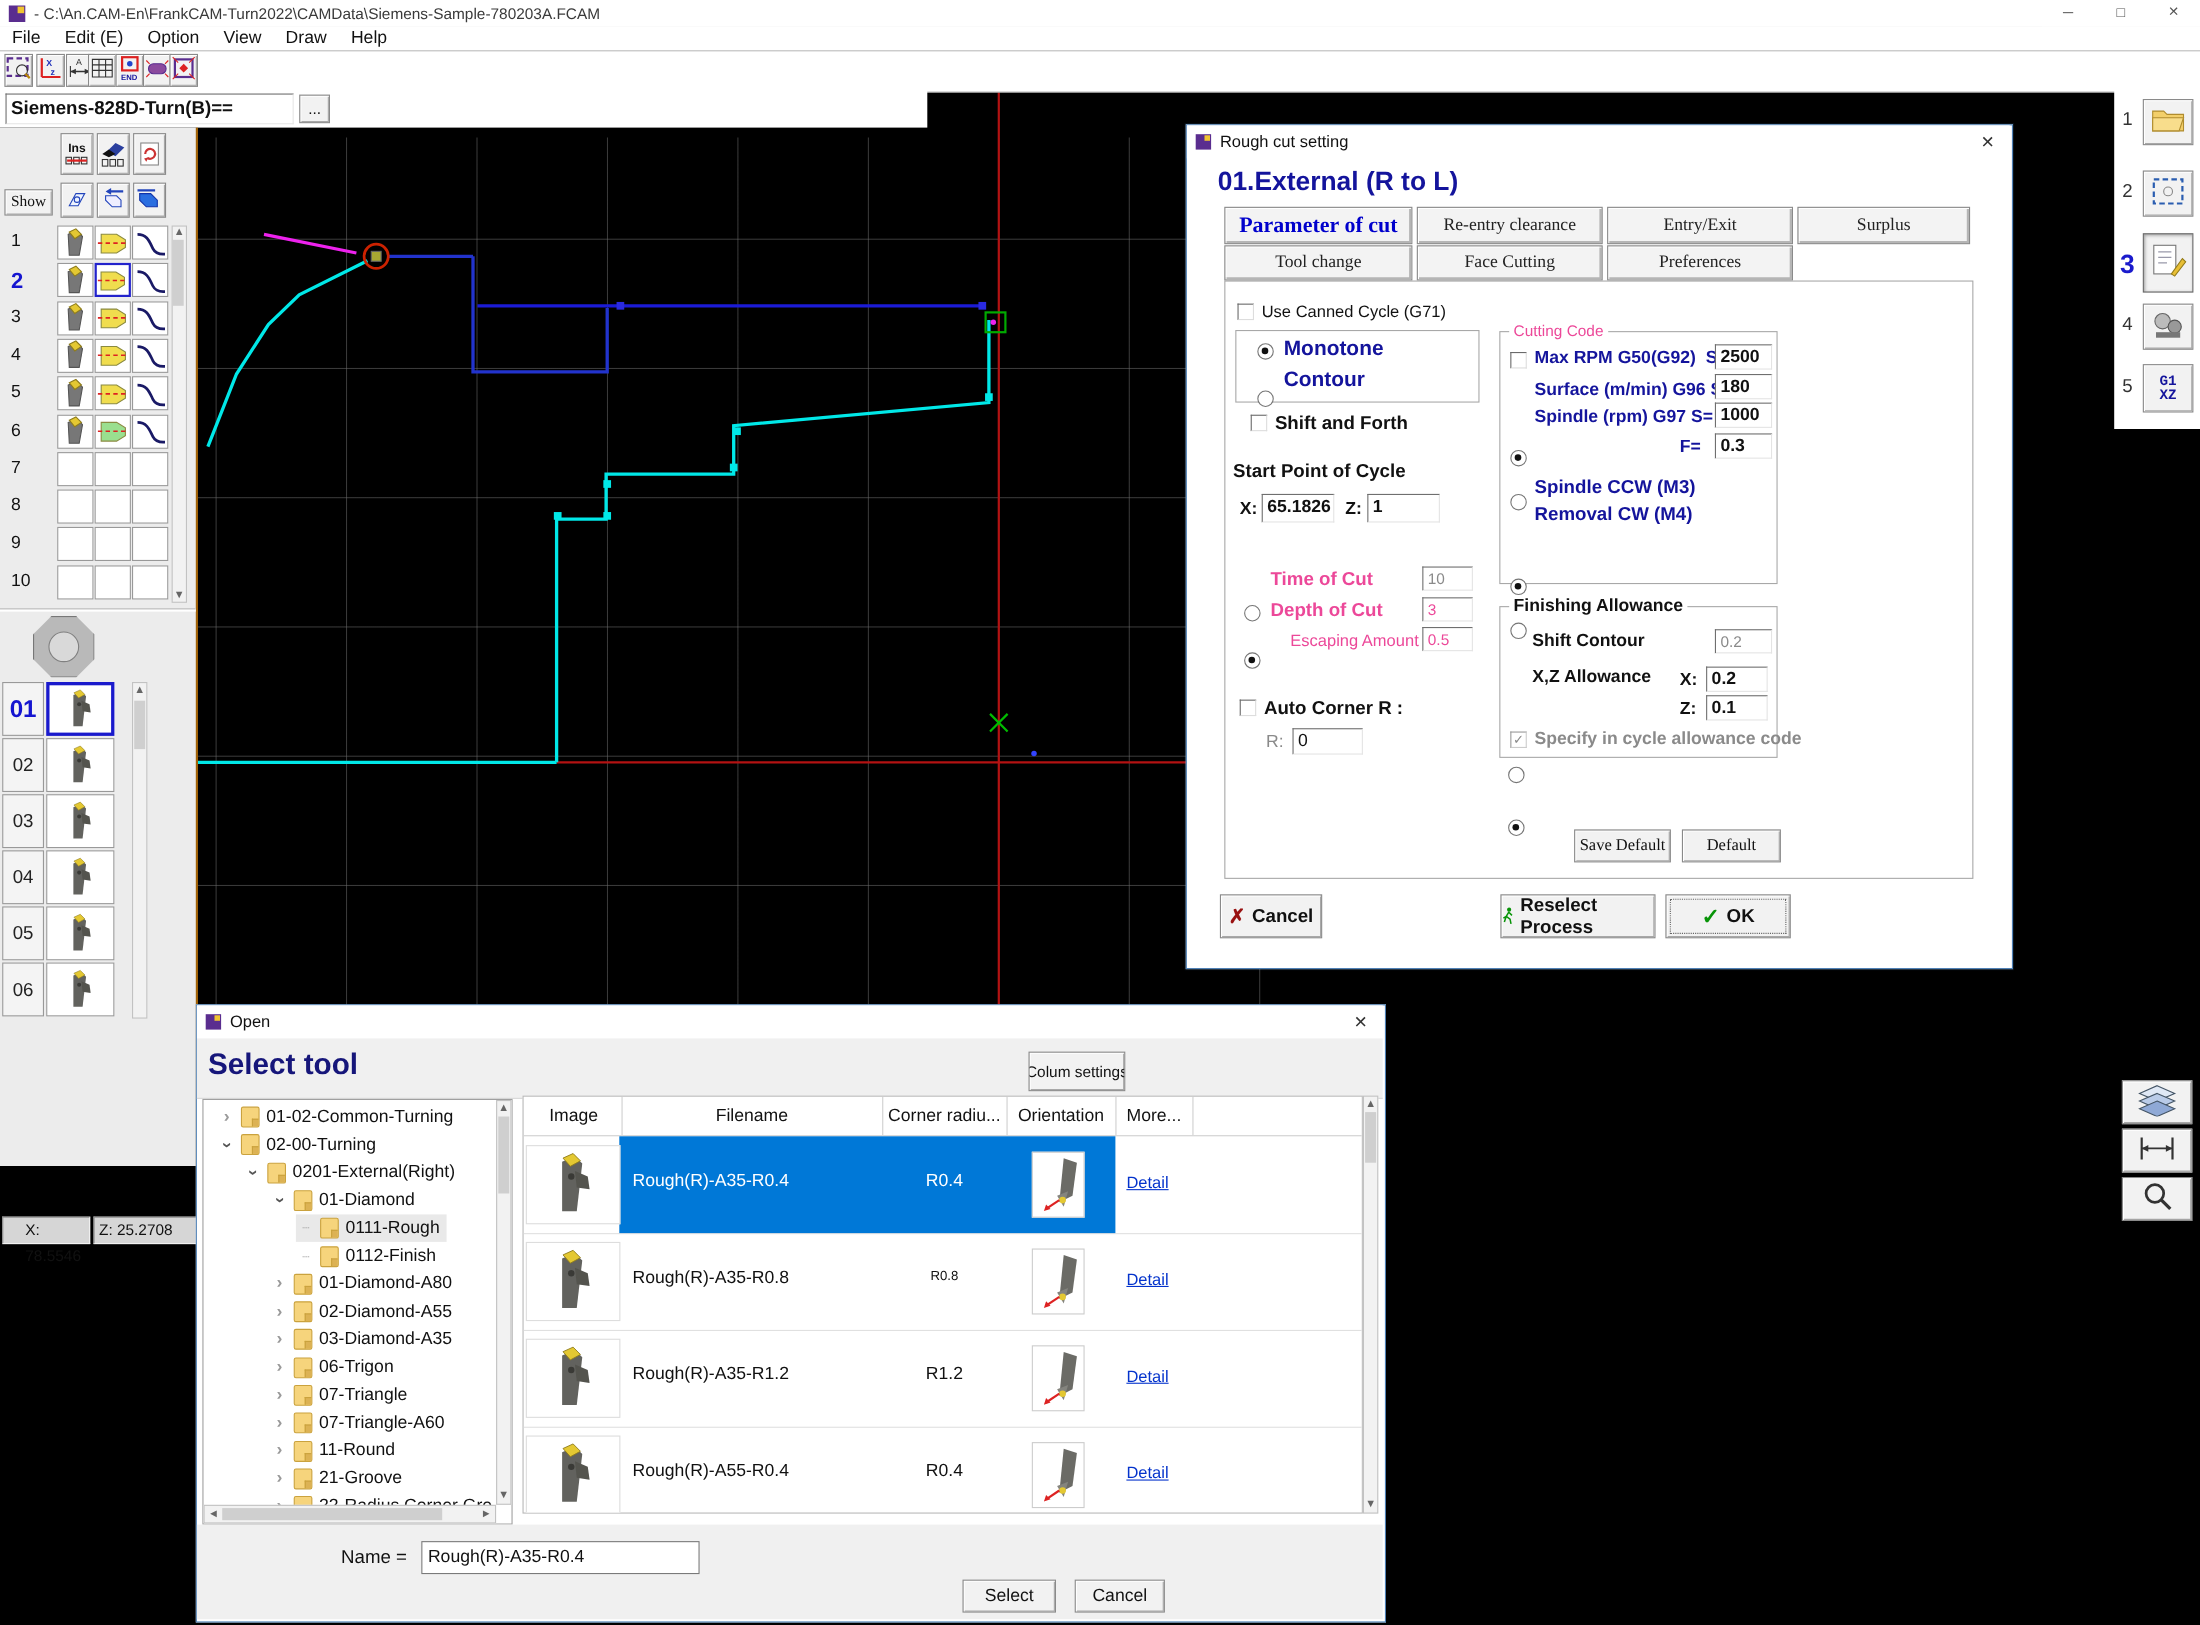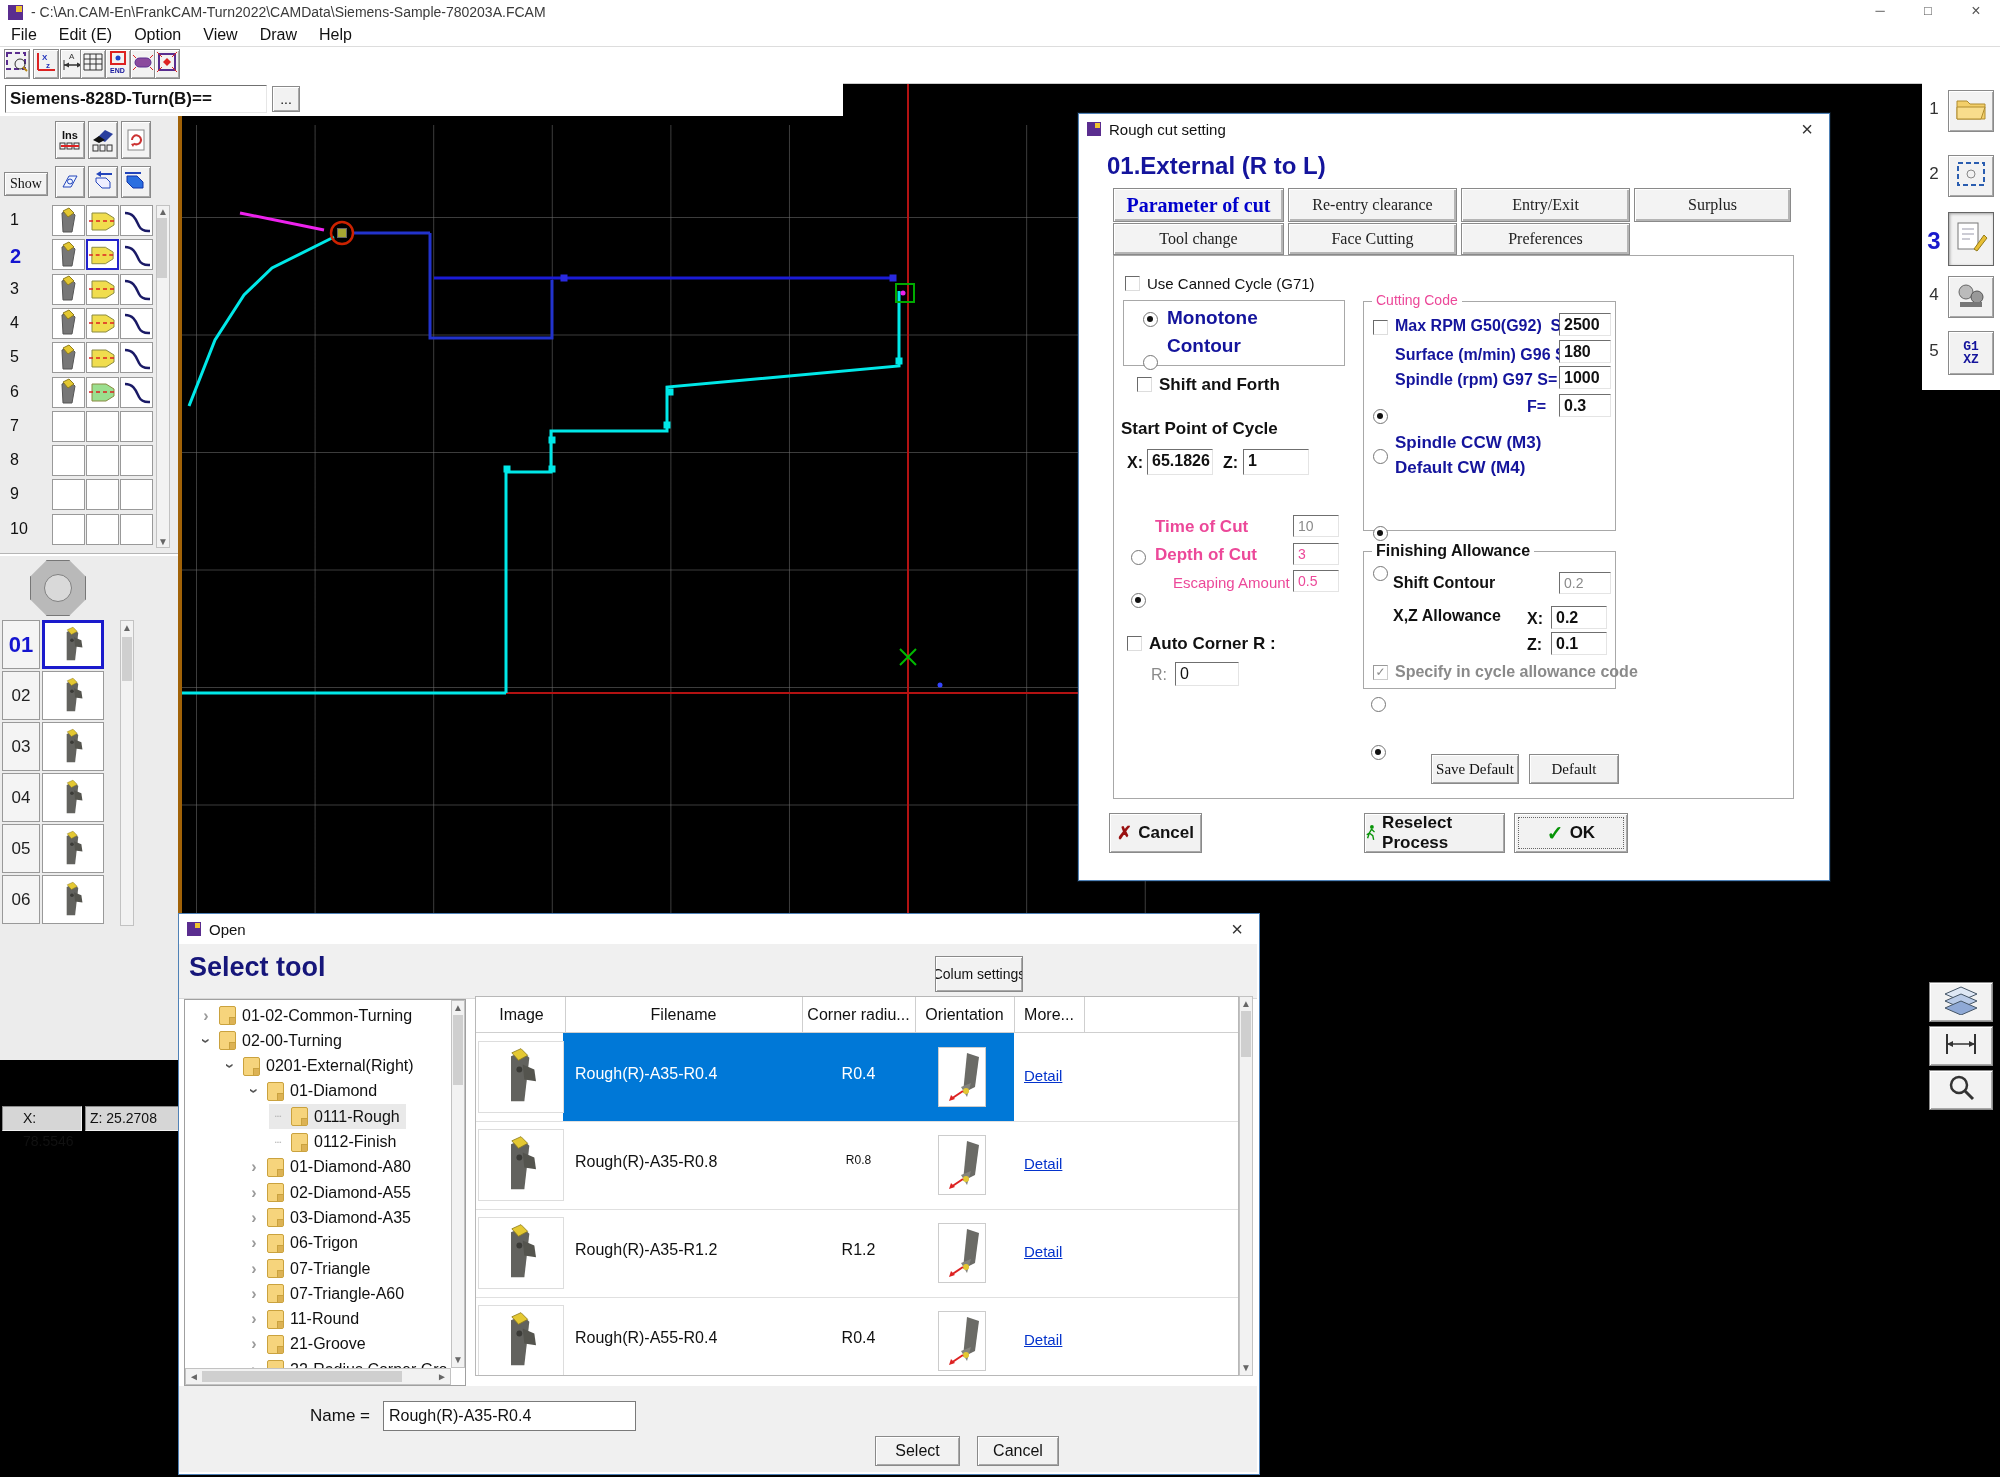--- a/index.html
+++ b/index.html
@@ -160,21 +160,21 @@
 
   <div class="abs" style="left:0;top:82px;width:843px;height:34px;background:#fff;">
     <div class="abs sunken" style="left:5px;top:3px;width:262px;height:28px;">
       <span style="font-size:17px;font-weight:bold;line-height:26px;padding-left:4px;display:block;">Siemens-828D-Turn(B)==(Lathe)</span>
     </div>
     <div class="abs btn3d" style="left:272px;top:4px;width:28px;height:26px;font-size:14px;">
       <span>...</span>
     </div>
   </div>
 
-  <div class="abs" style="left:0;top:116px;width:178px;height:944px;background:#ececec;border-right:4px solid #a16207;">
+  <div class="abs" style="left:0;top:116px;width:178px;height:944px;background:#ececec;border-right:2px solid #a16207;">
     <div class="abs btn3d" style="left:55px;top:5px;width:30px;height:38px;flex-direction:column;">
       <span style="font-size:11px;font-weight:bold;">Ins</span>
       <svg width="22" height="10" viewBox="0 0 22 10">
           <rect x="1" y="2" width="5" height="6" fill="none" stroke="#333"></rect>
           <rect x="8" y="2" width="5" height="6" fill="none" stroke="#333"></rect>
           <rect x="15" y="2" width="5" height="6" fill="none" stroke="#333"></rect>
           <line x1="2" y1="5" x2="20" y2="5" stroke="#d22" stroke-width="2"></line>
         </svg>
     </div>
     <div class="abs btn3d" style="left:88px;top:5px;width:30px;height:38px;flex-direction:column;">
@@ -551,21 +551,21 @@
     <span class="abs navy bold" style="left:316px;top:232px;font-size:16px;">Surface (m/min) G96 S=</span>
     <div class="abs field bold" style="left:480px;top:226px;width:52px;height:23px;"><span>180</span></div>
     <div class="abs rb" style="left:294px;top:260px;"></div>
     <span class="abs navy bold" style="left:316px;top:257px;font-size:16px;">Spindle (rpm) G97 S=</span>
     <div class="abs field bold" style="left:480px;top:252px;width:52px;height:23px;"><span>1000</span></div>
     <span class="abs navy bold" style="left:448px;top:284px;font-size:16px;">F=</span>
     <div class="abs field bold" style="left:480px;top:280px;width:52px;height:23px;"><span>0.3</span></div>
     <div class="abs rb on" style="left:294px;top:322px;"></div>
     <span class="abs navy bold" style="left:316px;top:319px;font-size:17px;">Spindle CCW (M3)</span>
     <div class="abs rb" style="left:294px;top:347px;"></div>
-    <span class="abs navy bold" style="left:316px;top:344px;font-size:17px;">Default CW (M4)</span>
+    <span class="abs navy bold" style="left:316px;top:344px;font-size:17px;">Removal CW (M4)</span>
 
     <div class="abs gbox" style="left:284px;top:437px;width:253px;height:138px;">
       <span class="glegend bold" style="font-size:16px;">Finishing Allowance</span>
     </div>
     <div class="abs rb" style="left:292px;top:463px;"></div>
     <span class="abs bold" style="left:314px;top:460px;font-size:16px;">Shift Contour</span>
     <div class="abs field grey" style="left:480px;top:458px;width:52px;height:22px;font-size:14px;"><span>0.2</span></div>
     <div class="abs rb on" style="left:292px;top:496px;"></div>
     <span class="abs bold" style="left:314px;top:493px;font-size:16px;">X,Z Allowance</span>
     <span class="abs bold" style="left:448px;top:496px;font-size:16px;">X:</span>

